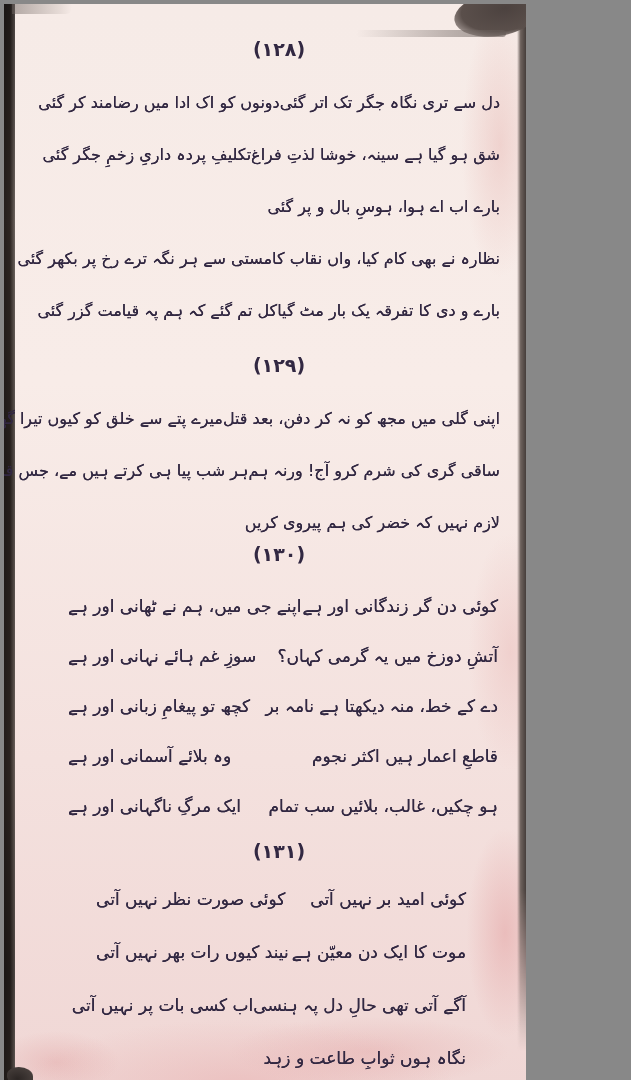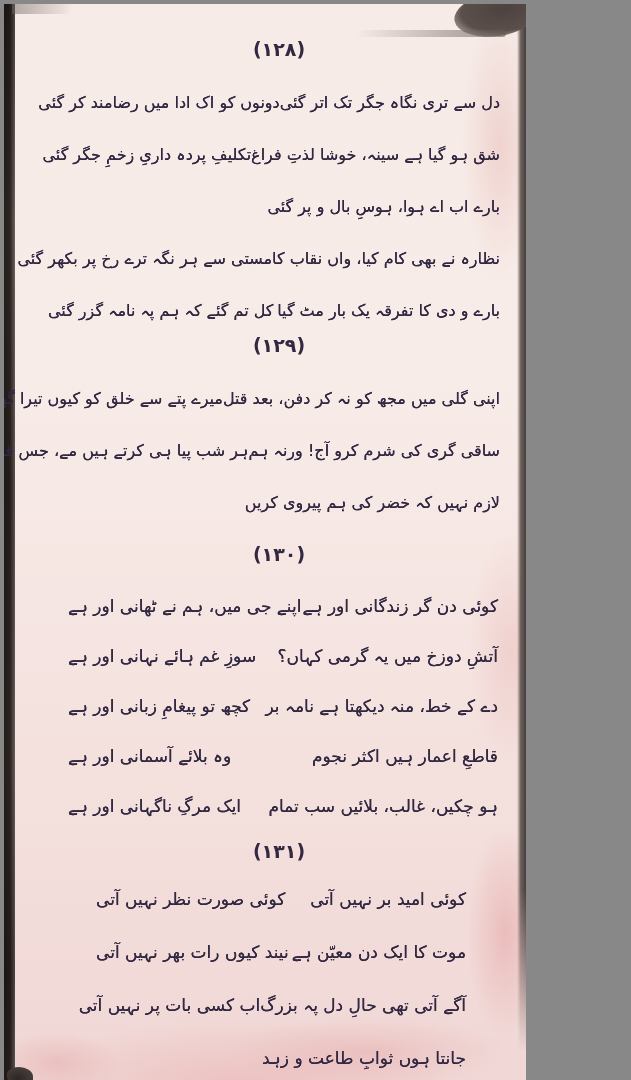--- a/index.html
+++ b/index.html
@@ -56,21 +56,21 @@
     border-radius: 0 0 6px 0;
   }
   .corner-bl {
     position: absolute; left: 3px; bottom: 0; width: 26px; height: 17px;
     background: radial-gradient(ellipse at 40% 70%, #2c2624 0%, #453d3a 70%, rgba(70,62,58,0) 100%);
     border-radius: 50% 60% 20% 50%;
   }
   
   .ghazal { position: absolute; left: 0; right: 0; }
   .g128 { top: 28px; }
-  .g129 { top: 324px; }
+  .g129 { top: 344px; }
   .g130 { top: 533px; }
   .g131 { top: 830px; }
   .gnum {
     margin: 0;
     line-height: 34px;
     font-size: 19px;
     font-weight: bold;
     text-align: center;
     transform: translateX(14px);
     letter-spacing: 2px;
@@ -118,21 +118,21 @@
       </div>
       <div class="couplet">
         <span class="misra second">بارے اب اے ہوا، ہوسِ بال و پر گئی</span>
       </div>
       <div class="couplet">
         <span class="misra first">نظارہ نے بھی کام کیا، واں نقاب کا</span>
         <span class="misra second">مستی سے ہر نگہ ترے رخ پر بکھر گئی</span>
       </div>
       <div class="couplet">
         <span class="misra first">بارے و دی کا تفرقہ یک بار مٹ گیا</span>
-        <span class="misra second">کل تم گئے کہ ہم پہ نامہ گزر گئی</span>
+        <span class="misra second">کل تم گئے کہ ہم پہ قیامت گزر گئی</span>
       </div>
     </div>
   </section>
 
   <section class="ghazal g129">
     <h2 class="gnum">(۱۲۹)</h2>
     <div class="couplets">
       <div class="couplet">
         <span class="misra first">اپنی گلی میں مجھ کو نہ کر دفن، بعد قتل</span>
         <span class="misra second">میرے پتے سے خلق کو کیوں تیرا گھر ملے</span>
@@ -178,22 +178,22 @@
     <div class="couplets">
       <div class="couplet">
         <span class="misra first">کوئی امید بر نہیں آتی</span>
         <span class="misra second">کوئی صورت نظر نہیں آتی</span>
       </div>
       <div class="couplet">
         <span class="misra first">موت کا ایک دن معیّن ہے</span>
         <span class="misra second">نیند کیوں رات بھر نہیں آتی</span>
       </div>
       <div class="couplet">
-        <span class="misra first">آگے آتی تھی حالِ دل پہ بزرگ</span>
+        <span class="misra first">آگے آتی تھی حالِ دل پہ ہنسی</span>
         <span class="misra second">اب کسی بات پر نہیں آتی</span>
       </div>
       <div class="couplet">
-        <span class="misra first">جانتا ہوں ثوابِ طاعت و زہد</span>
+        <span class="misra first">نگاہ ہوں ثوابِ طاعت و زہد</span>
       </div>
     </div>
   </section>
 
 </div>
 
 </body></html>

